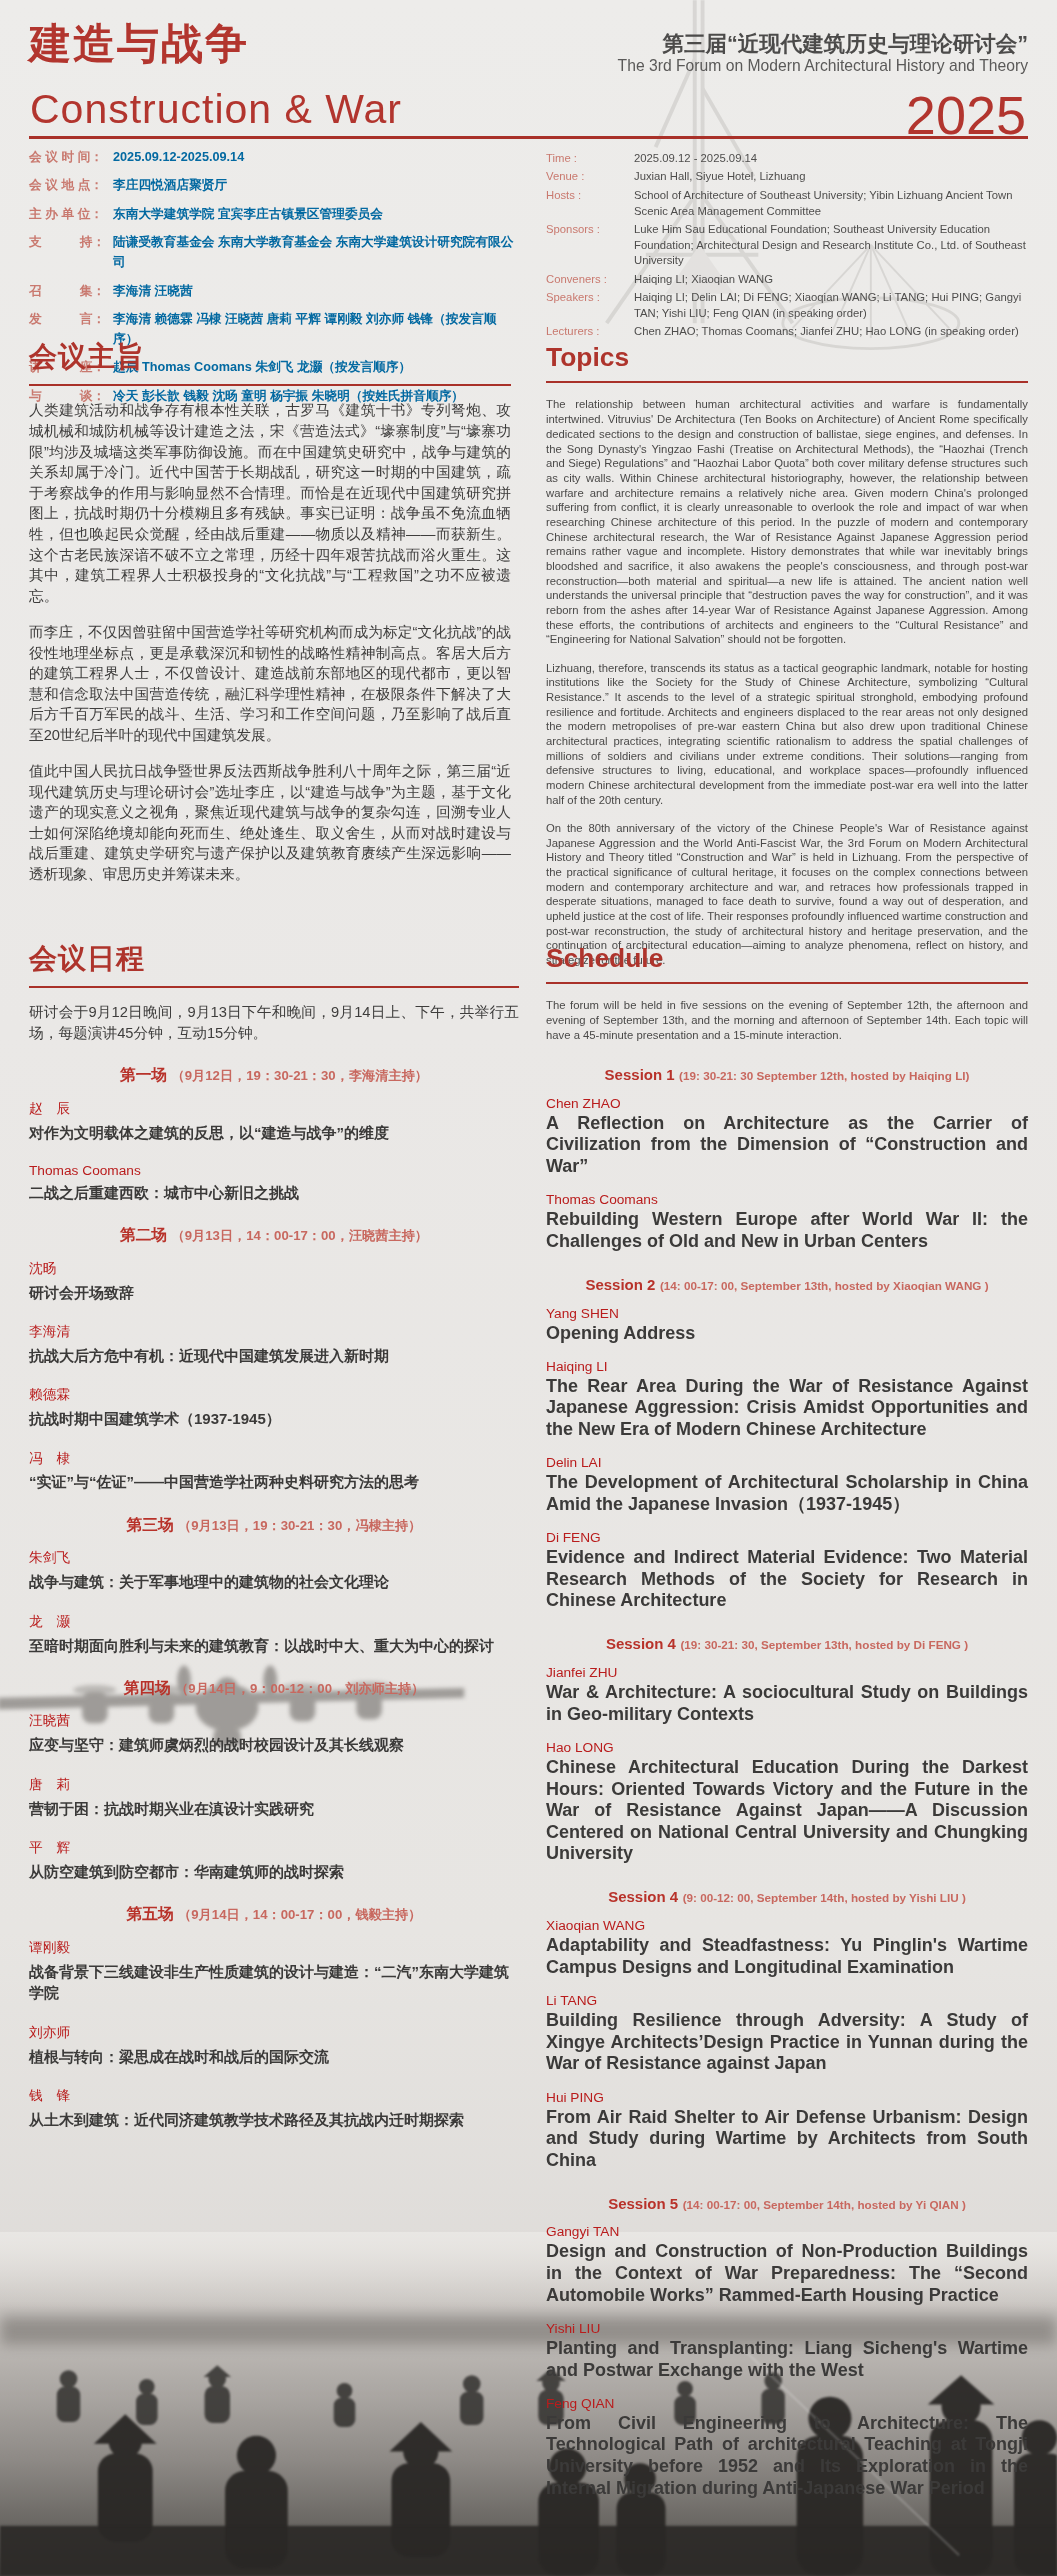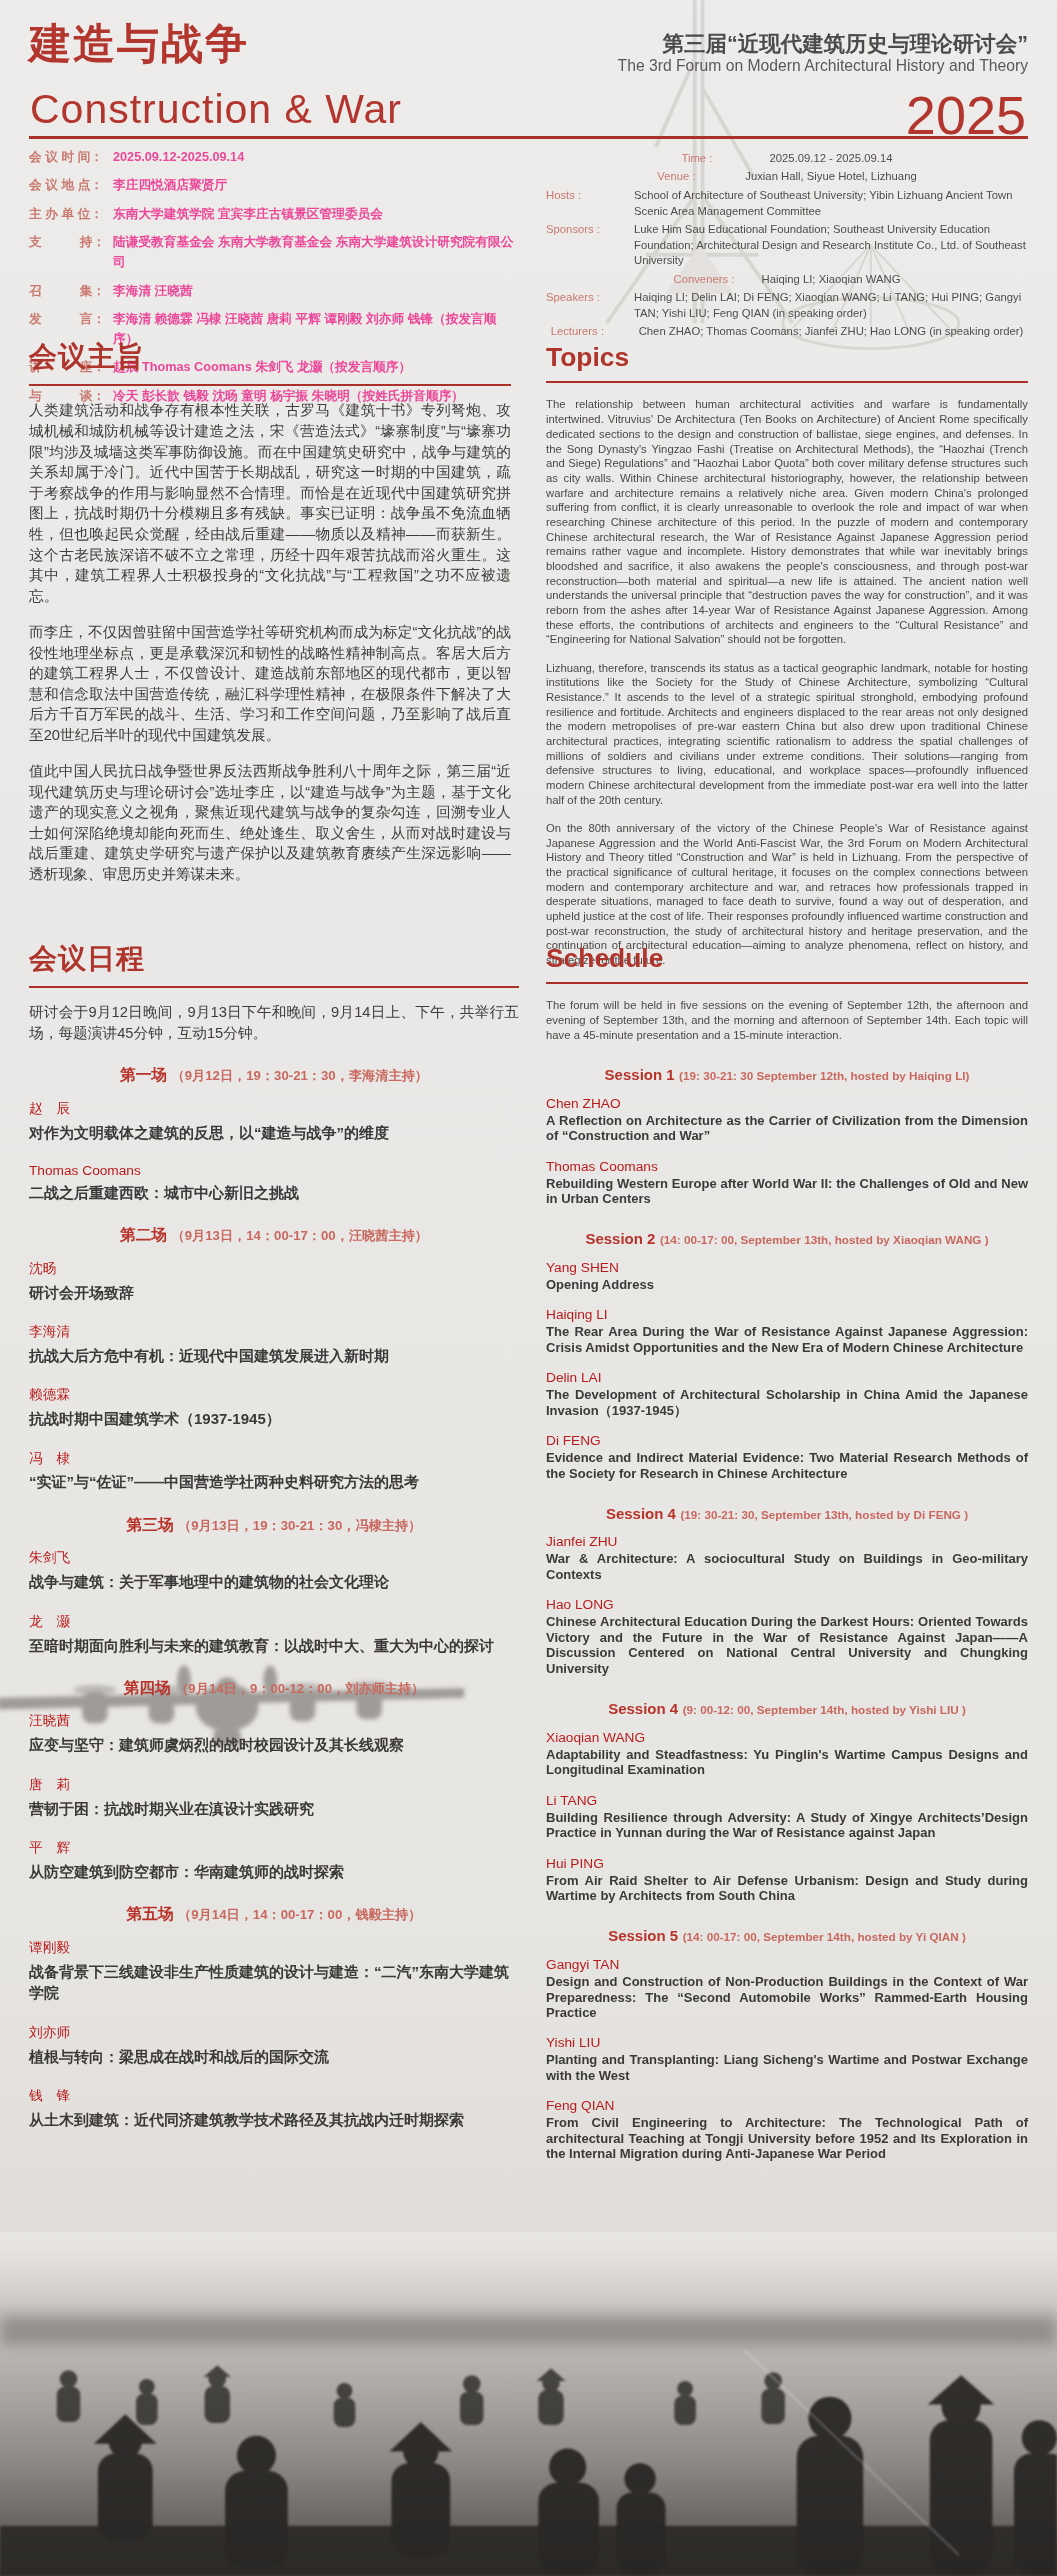--- a/index.html
+++ b/index.html
@@ -25,23 +25,23 @@
   .forum-zh{position:absolute;right:29px;top:29px;font-size:21.5px;font-weight:600;color:#4c4b4a;text-align:right;z-index:3;}
   .forum-en{position:absolute;right:29px;top:57px;font-size:15.7px;font-weight:400;color:#5a5958;text-align:right;z-index:3;}
   .year{position:absolute;right:31px;top:84px;font-size:54px;font-weight:400;color:#b2352e;z-index:3;}
   .rule-top{position:absolute;left:29px;right:29px;top:136px;height:2.9px;background:#a93129;z-index:3;}
   
   .info{position:absolute;z-index:3;}
   .info-zh{left:29px;top:148px;width:490px;}
   .info-en{left:546px;top:151px;width:482px;}
   .irow{display:flex;align-items:flex-start;}
   .info-zh .irow{margin-bottom:8.8px;}
-  .info-en .irow{margin-bottom:2.9px;justify-content:center;}
+  .info-en .irow{margin-bottom:2.9px;}
   .info-zh .ilabel{flex:0 0 84px;color:#c9796f;font-size:12.7px;font-weight:600;line-height:1.55;}
-  .info-zh .ivalue{color:#ec4899;font-size:12.7px;font-weight:600;line-height:1.55;}
+  .info-zh .ivalue{color:#0369a1;font-size:12.7px;font-weight:600;line-height:1.55;}
   .info-en .ilabel{flex:0 0 88px;color:#c9796f;font-size:11.3px;font-weight:400;line-height:1.38;}
   .info-en .ivalue{color:#4e4d4c;font-size:11.3px;line-height:1.38;}
   
   .sec{position:absolute;z-index:3;}
   .sec h2{margin:0 0 7.8px 0;color:#ae342c;}
   .sec .hrule{height:2px;background:#a93129;margin:0 0 14.7px 0;}
   #mission{left:29px;top:338px;width:482px;}
   #topics{left:546px;top:342px;width:482px;}
   #sched-zh{left:29px;top:940px;width:490px;}
   #sched-en{left:546px;top:943px;width:482px;}
@@ -59,21 +59,21 @@
   #sched-zh .sdetail{font-size:13.2px;}
   #sched-en .sname{font-size:15px;}
   #sched-en .sdetail{font-size:11.7px;}
   .talk{margin-bottom:19.6px;}
   #sched-en .talk{margin-bottom:14.7px;}
   .speaker{color:#b91c1c;font-weight:400;}
   #sched-zh .speaker{font-size:13.7px;margin-bottom:3.9px;}
   #sched-en .speaker{font-size:13.7px;margin-bottom:2px;}
   .ttitle{color:#3b3a39;font-weight:700;}
   #sched-zh .ttitle{font-size:15px;line-height:1.45;}
-  #sched-en .ttitle{font-size:13px;line-height:1.2;text-align:justify;}
+  #sched-en .ttitle{font-size:18px;line-height:1.2;text-align:justify;}
 </style>
 </head>
 <body>
 
 <div class="page">
 
   <svg class="derrick" viewBox="0 0 460 400" aria-hidden="true">
     <g stroke="#6f6b67" stroke-width="4" fill="none">
       <line x1="150" y1="0" x2="150" y2="330"></line>
       <line x1="158" y1="0" x2="158" y2="330"></line>

